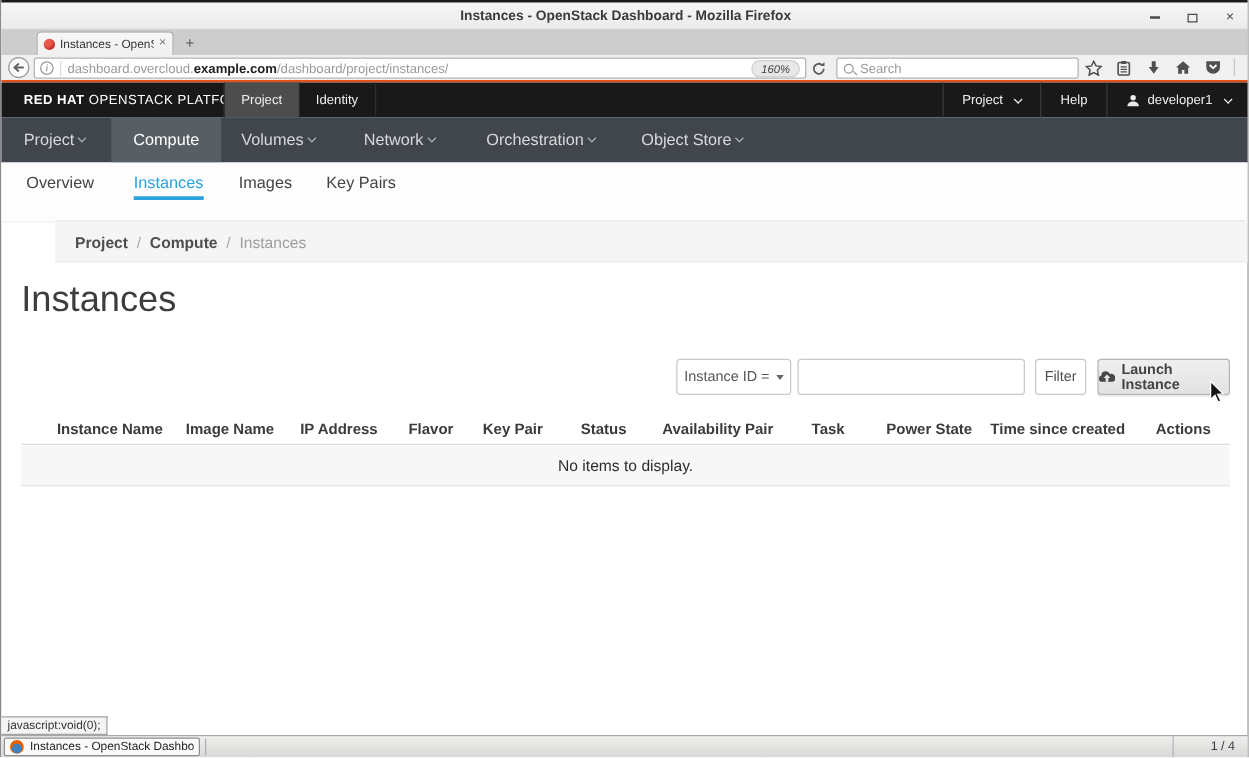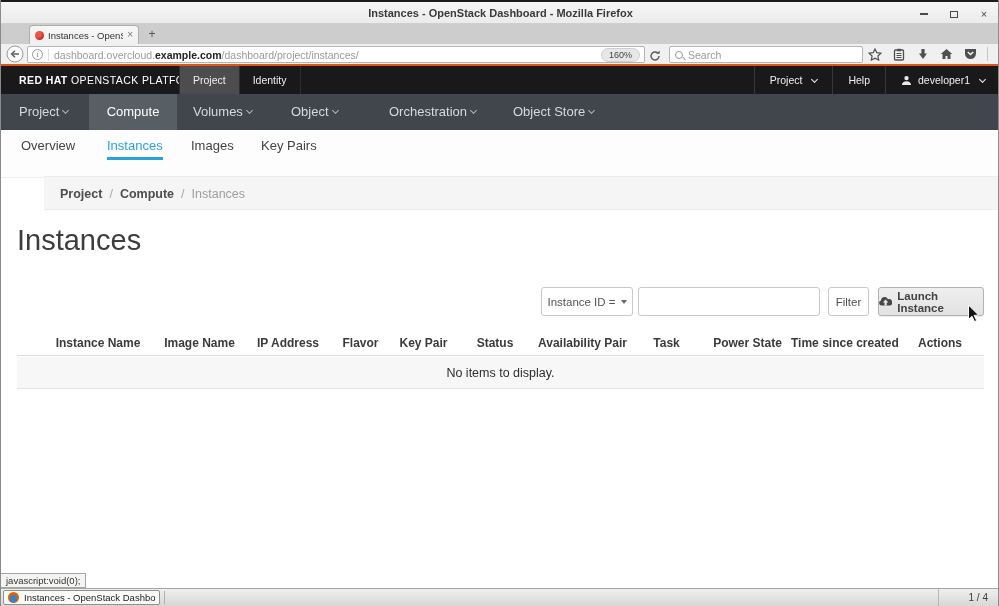--- a/index.html
+++ b/index.html
@@ -39,21 +39,21 @@
             border:1px solid #b5b5b5; border-radius:2px; display:flex; align-items:center;
             padding:0 4px; gap:5px; }
   .icircle { width:11px; height:11px; border:1px solid #999; border-radius:50%; color:#777;
              font-size:8px; font-family:"Liberation Serif", serif; font-style:italic;
              line-height:9px; text-align:center; flex:none; }
   .url-div { width:1px; height:12px; background:#ddd; flex:none; }
   .urltext { font-size:10.5px; white-space:nowrap; overflow:hidden; flex:1; }
   .url-pre, .url-path { color:#9a9a9a; }
   .url-domain { color:#222; font-weight:700; }
   .zoom-pill { background:#e7e7e7; border:1px solid #cfcfcf; border-radius:8px; padding:1px 7px;
-               font-size:9px; color:#444; flex:none; }
+               font-size:9px; color:#444; flex:none;font-style:italic; }
   .reloadbtn { position:absolute; left:648px; top:4px; }
   .searchbox { position:absolute; left:668px; top:2px; width:194px; height:17px; background:#fff;
                border:1px solid #b5b5b5; border-radius:2px; display:flex; align-items:center;
                padding:0 5px; gap:5px; }
   .searchbox input { border:none; outline:none; flex:1; font-size:10.5px; height:13px; width:100%;
                      font-family:"Liberation Sans", sans-serif; background:transparent; }
   .searchbox input::placeholder { color:#9a9a9a; }
   .mag { position:relative; width:8px; height:8px; border:1.3px solid #979797; border-radius:50%;
          flex:none; }
   .mag::after { content:""; position:absolute; width:4px; height:1.4px; background:#979797;
@@ -118,21 +118,21 @@
   .filter-btn { position:absolute; left:827px; top:1px; width:41px; height:29px; background:#fff;
                 border:1px solid #c9c9c9; border-radius:3px; font-size:11.5px; color:#4f4f4f;
                 display:flex; align-items:center; justify-content:center; }
   .launch-btn { position:absolute; left:877px; top:1px; width:106px; height:29px;
                 background:linear-gradient(#efefef,#e2e2e2); border:1px solid #b3b3b3;
                 border-radius:3px; font-size:11.5px; font-weight:700; color:#434343;
                 display:flex; align-items:center; justify-content:center; gap:5px;
                 box-shadow:0 1px 1px rgba(0,0,0,0.08); }
 
   .thead { position:absolute; left:16px; top:330px; width:967px; height:26px; display:flex;
-           align-items:center; border-bottom:1px solid #dcdcdc; }
+           align-items:center; border-bottom:1px solid #dcdcdc;gap:12px; }
   .th { font-size:12px; font-weight:700; color:#3b3b3b; text-align:center; white-space:nowrap; }
   .th:nth-child(1){width:134px; text-indent:28px;}
   .th:nth-child(2){width:97px;} .th:nth-child(3){width:80px;} .th:nth-child(4){width:65px;}
   .th:nth-child(5){width:61px;} .th:nth-child(6){width:82px;} .th:nth-child(7){width:93px;}
   .th:nth-child(8){width:75px;} .th:nth-child(9){width:87px;} .th:nth-child(10){width:105px;}
   .th:nth-child(11){width:88px;}
   .tempty { position:absolute; left:16px; top:357px; width:967px; height:32px; background:#f7f7f7;
             border-bottom:1px solid #e5e5e5; display:flex; align-items:center;
             justify-content:center; font-size:12.5px; color:#2e2e2e; }
 
@@ -266,21 +266,21 @@
         <span>developer1</span>
           <span class="chev"></span>
       </div>
     </div>
   </div>
 
   <div class="mainnav">
     <div class="mni" style="left:18px;"><span>Project</span><span class="chev"></span></div>
     <div class="mni active" style="left:88px; width:88px;">Compute</div>
     <div class="mni" style="left:192px;"><span>Volumes</span><span class="chev"></span></div>
-    <div class="mni" style="left:290px;"><span>Object</span><span class="chev"></span></div>
+    <div class="mni" style="left:290px;"><span>Network</span><span class="chev"></span></div>
     <div class="mni" style="left:512px;"><span>Object Store</span><span class="chev"></span></div>
     <div class="mni" style="left:388px;"><span>Orchestration</span><span class="chev"></span></div>
   </div>
 
   <div class="subnav">
     <div class="sni" style="left:20px;">Overview</div>
     <div class="sni active" style="left:106px;">Instances</div>
     <div class="sni" style="left:190px;">Images</div>
     <div class="sni" style="left:260px;">Key Pairs</div>
   </div>

